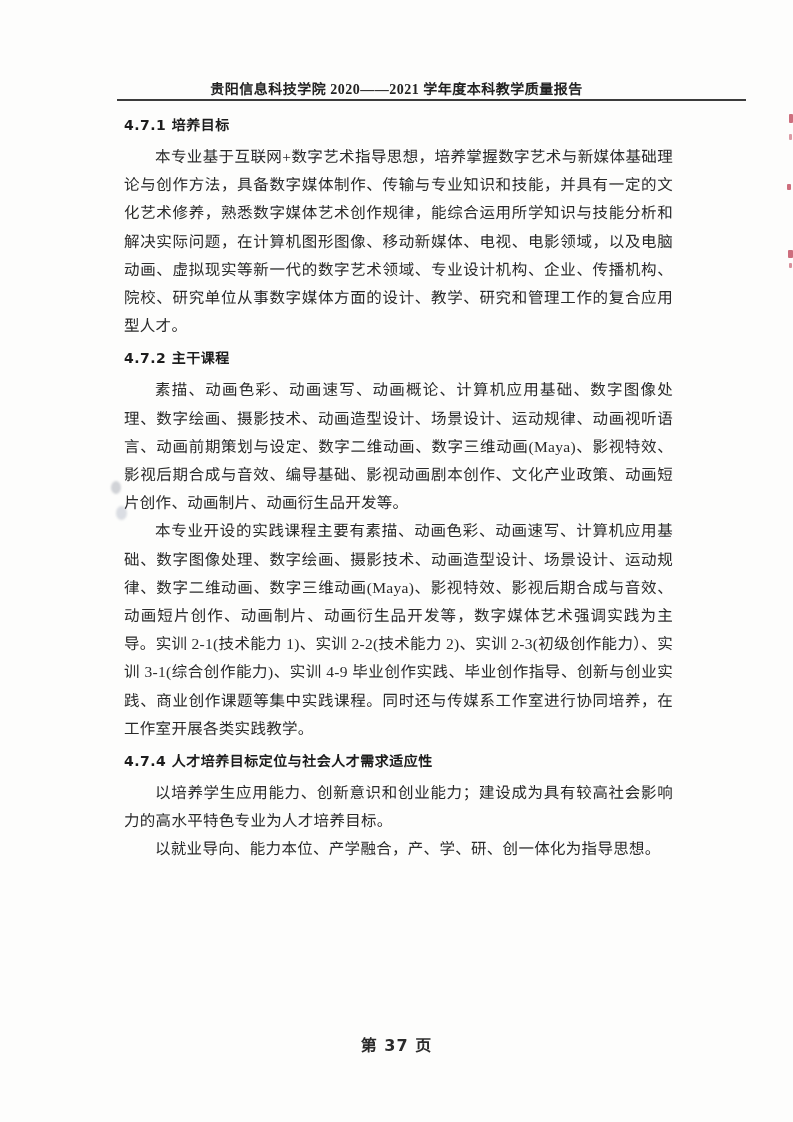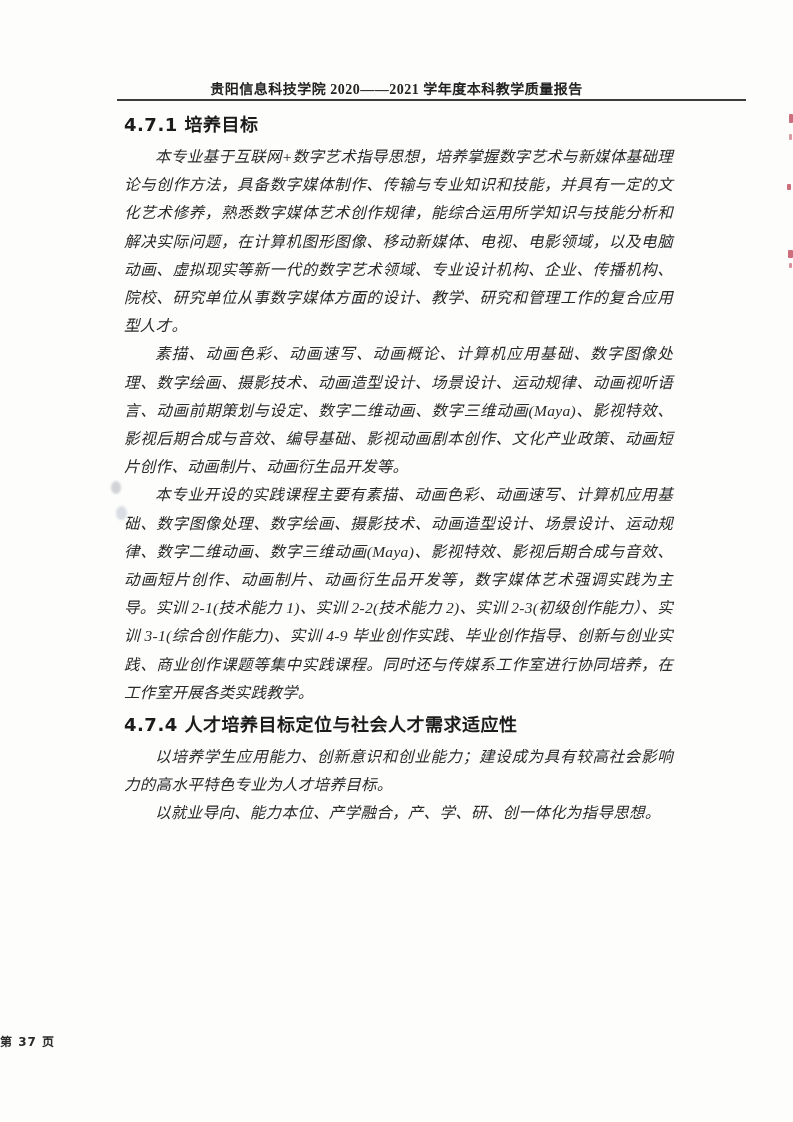--- a/index.html
+++ b/index.html
@@ -38,47 +38,47 @@
   }
   .content {
     position: absolute;
     top: 114px;
     left: 124px;
     width: 549px;
   }
   .section-heading {
     font-family: "DejaVu Sans", "Liberation Sans", sans-serif;
     font-weight: bold;
-    font-size: 18px;
+    font-size: 14px;
     line-height: 22px;
     color: #1c1c1c;
     letter-spacing: 0.5px;
     margin: 7px 0 7px 0;
   }
   .section-heading.first {
     margin-top: 0;
   }
   .body-para {
     font-size: 15.5px;
     line-height: 28.2px;
     letter-spacing: 0.3px;
     text-align: justify;
     text-indent: 2em;
     margin: 0;
     color: #2a2a2a;
-    font-style: italic;
   }
   .footer-page {
     position: absolute;
     top: 1032px;
     left: 0;
     width: 100%;
+    text-align: center;
     font-family: "DejaVu Sans", "Liberation Sans", sans-serif;
     font-weight: bold;
-    font-size: 12px;
+    font-size: 16px;
     color: #2b2b2b;
     letter-spacing: 1px;
   }
   
   .edge-mark {
     position: absolute;
     border-radius: 1px;
     opacity: 0.8;
   }
   .mark-1 { right: 0px; top: 114px; width: 4px; height: 9px; }
@@ -106,20 +106,21 @@
 <div class="page">
 
   <div class="header-title">贵阳信息科技学院 2020——2021 学年度本科教学质量报告</div>
   <div class="header-rule"></div>
 
   <div class="content">
 
     <div class="section-heading first">4.7.1 培养目标</div>
     <p class="body-para">本专业基于互联网+数字艺术指导思想，培养掌握数字艺术与新媒体基础理论与创作方法，具备数字媒体制作、传输与专业知识和技能，并具有一定的文化艺术修养，熟悉数字媒体艺术创作规律，能综合运用所学知识与技能分析和解决实际问题，在计算机图形图像、移动新媒体、电视、电影领域，以及电脑动画、虚拟现实等新一代的数字艺术领域、专业设计机构、企业、传播机构、院校、研究单位从事数字媒体方面的设计、教学、研究和管理工作的复合应用型人才。</p>
 
+    <div class="section-heading">4.7.2 主干课程</div>
     <p class="body-para">素描、动画色彩、动画速写、动画概论、计算机应用基础、数字图像处理、数字绘画、摄影技术、动画造型设计、场景设计、运动规律、动画视听语言、动画前期策划与设定、数字二维动画、数字三维动画(Maya)、影视特效、影视后期合成与音效、编导基础、影视动画剧本创作、文化产业政策、动画短片创作、动画制片、动画衍生品开发等。</p>
 
     <p class="body-para">本专业开设的实践课程主要有素描、动画色彩、动画速写、计算机应用基础、数字图像处理、数字绘画、摄影技术、动画造型设计、场景设计、运动规律、数字二维动画、数字三维动画(Maya)、影视特效、影视后期合成与音效、动画短片创作、动画制片、动画衍生品开发等，数字媒体艺术强调实践为主导。实训 2-1(技术能力 1)、实训 2-2(技术能力 2)、实训 2-3(初级创作能力）、实训 3-1(综合创作能力)、实训 4-9 毕业创作实践、毕业创作指导、创新与创业实践、商业创作课题等集中实践课程。同时还与传媒系工作室进行协同培养，在工作室开展各类实践教学。</p>
 
     <div class="section-heading">4.7.4 人才培养目标定位与社会人才需求适应性</div>
     <p class="body-para">以培养学生应用能力、创新意识和创业能力；建设成为具有较高社会影响力的高水平特色专业为人才培养目标。</p>
     <p class="body-para">以就业导向、能力本位、产学融合，产、学、研、创一体化为指导思想。</p>
 
   </div>
 

